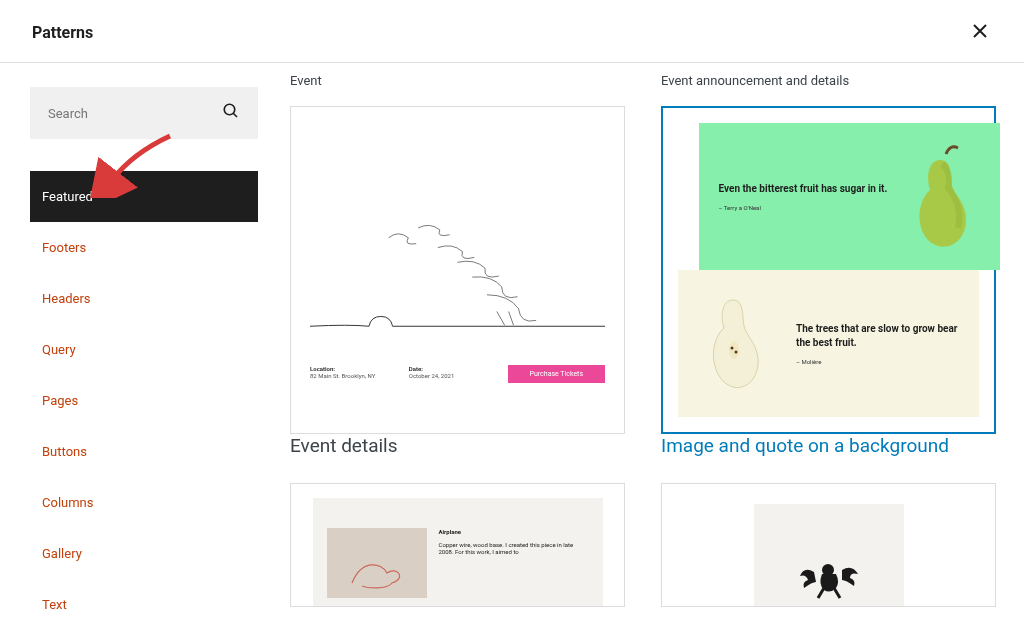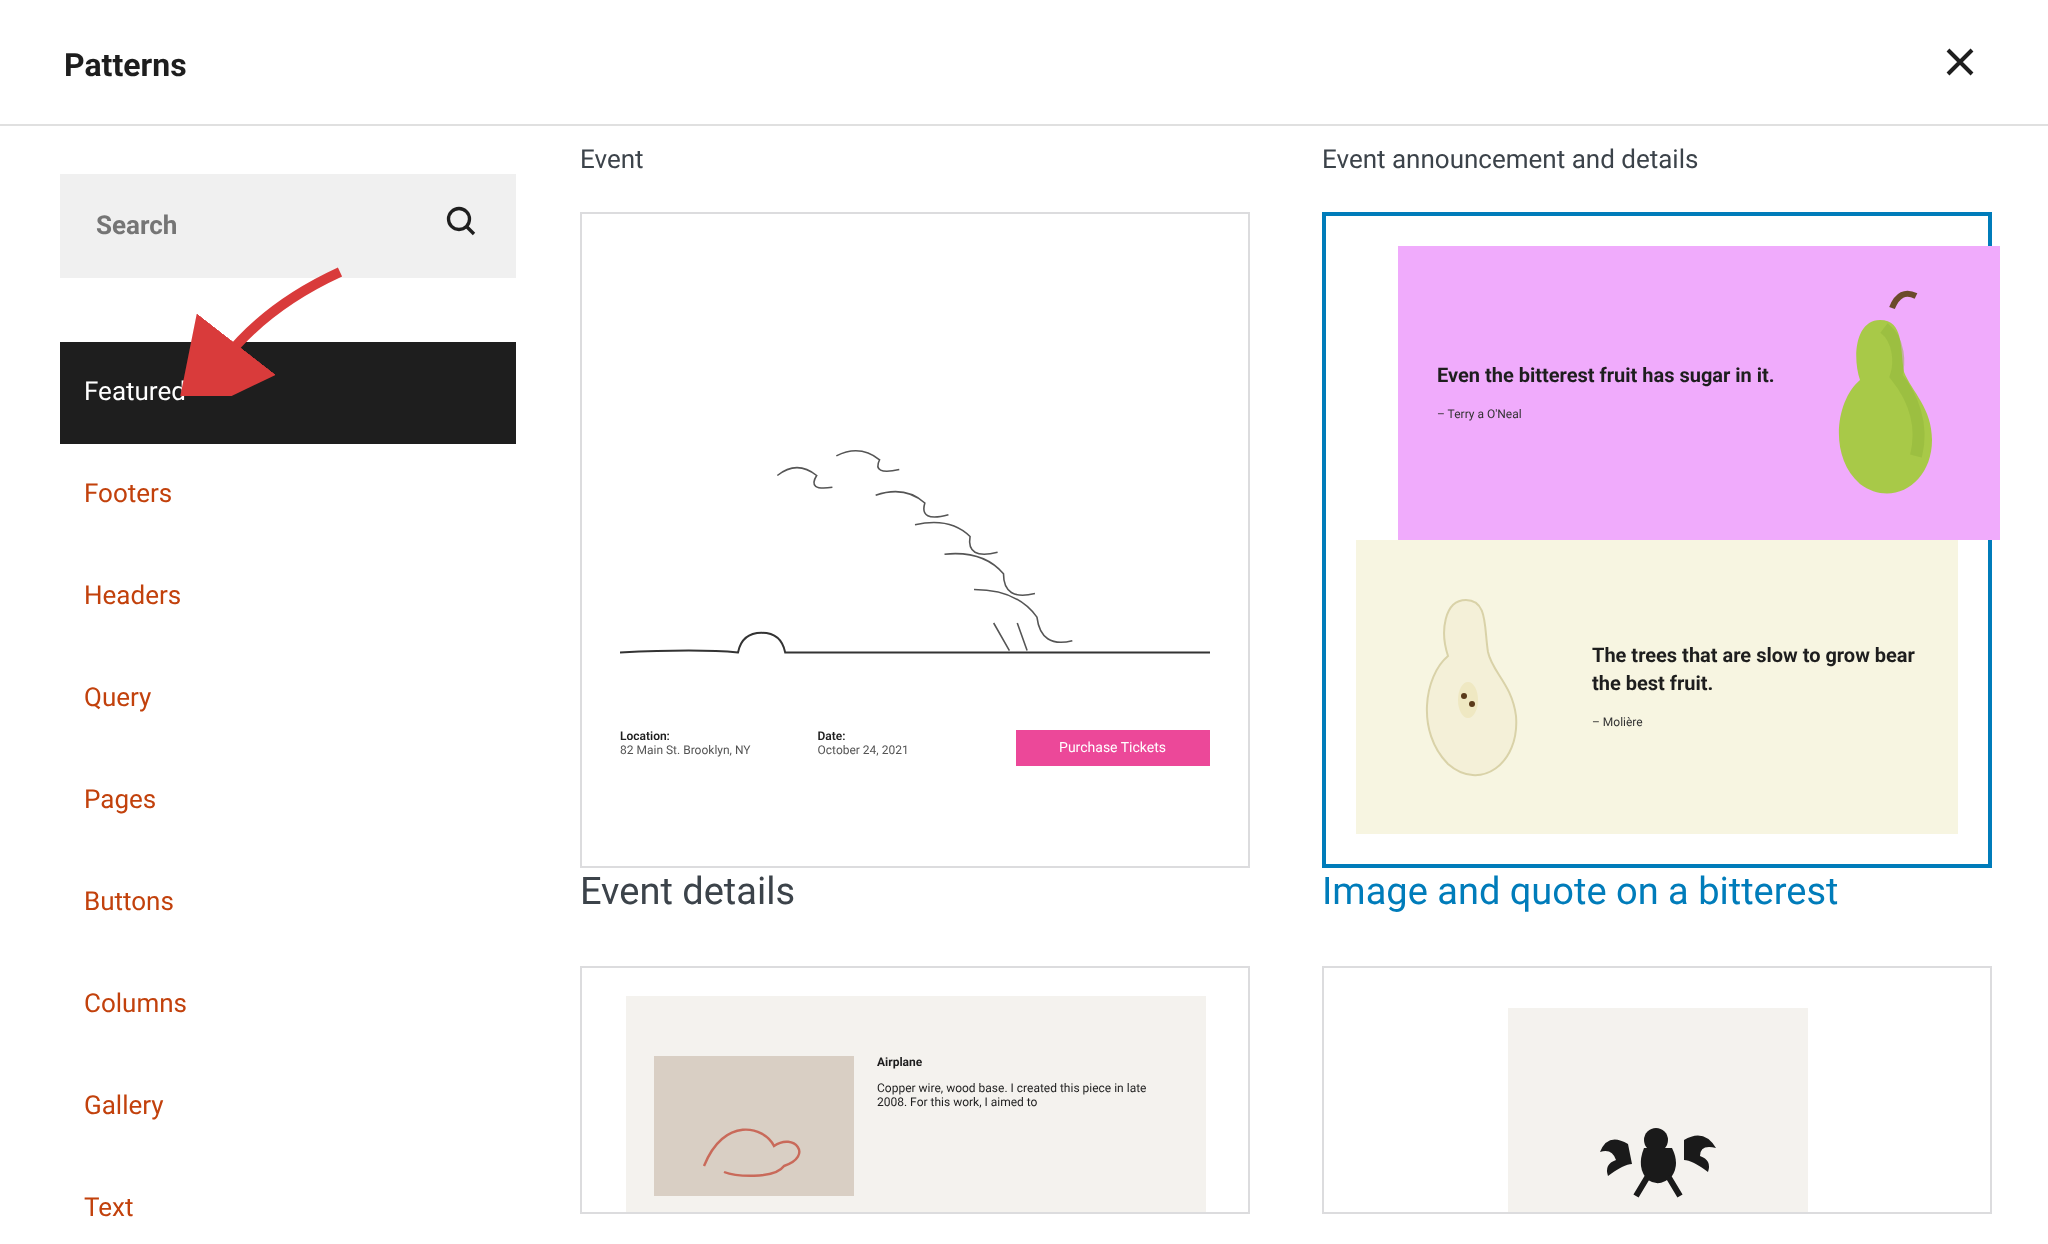--- a/index.html
+++ b/index.html
@@ -27,21 +27,20 @@
     }
     .search-box {
       display: flex;
       align-items: center;
       justify-content: space-between;
       background: #f0f0f0;
       height: 52px;
       padding: 0 18px;
       margin-right: 0;
       width: 228px;
-      font-weight: bold;
     }
     .search-box .placeholder { color: #757575; font-size: 13px; }
     .search-icon svg { width: 18px; height: 18px; }
 
     .nav { margin-top: 32px; width: 228px; }
     .nav-item {
       display: flex;
       align-items: center;
       height: 51px;
       padding: 0 12px;
@@ -98,21 +97,21 @@
     .ev-illus { width: 295px; height: 150px; position: relative; margin-top: 50px; }
     .ev-illus svg { width: 100%; height: 100%; }
     .ev-row { display: flex; width: 295px; font-size: 6px; margin-top: 8px; align-items: flex-start;}
     .ev-row .col { flex: 1; }
     .ev-row .lbl { font-weight: 600; }
     .ev-row .val { color: #555; }
     .ev-btn { background: #ec4899; color: #fff; font-size: 7px; padding: 5px 22px; margin-left: auto; }
 
     
     .iq-preview { padding: 15px; flex-direction: column; height: 328px; border: 2px solid #007cba !important; }
-    .iq-top { background: #f0abfc; width: 100%; height: 148px; display: flex; align-items: center; padding: 0 20px; margin-left: 41px; }
+    .iq-top { background: #86efac; width: 100%; height: 148px; display: flex; align-items: center; padding: 0 20px; margin-left: 41px; }
     .iq-top .txt { flex: 1; }
     .iq-top .q { font-size: 10px; font-weight: 700; line-height: 1.4; }
     .iq-top .a { font-size: 6px; color: #333; margin-top: 8px; }
     .iq-bot { background: #f7f5e1; width: 100%; height: 148px; display: flex; align-items: center; padding: 0 20px; }
     .iq-bot .txt { flex: 1; text-align: left; margin-left: 28px;}
     .iq-bot .q { font-size: 10px; font-weight: 700; line-height: 1.4; }
     .iq-bot .a { font-size: 6px; color: #333; margin-top: 8px; }
     .pear1 svg, .pear2 svg { display: block; }
 
     .row2 .preview { height: 124px; overflow: hidden; align-items: flex-start; }
@@ -249,21 +248,21 @@
                 <circle cx="34" cy="54" r="1.5" fill="#5a3a1a"></circle>
                 <circle cx="38" cy="58" r="1.5" fill="#5a3a1a"></circle>
               </svg>
             </span>
             <div class="txt">
               <div class="q">The trees that are slow to grow bear the best fruit.</div>
               <div class="a">– Molière</div>
             </div>
           </div>
         </div>
-        <div class="card-label selected">Image and quote on a bitterest</div>
+        <div class="card-label selected">Image and quote on a background</div>
       </div>
 
       <div class="card row2">
         <div class="preview">
           <div class="r2a-inner">
             <div class="imgbox">
               <svg width="80" height="50" viewBox="0 0 80 50">
                 <path d="M 15 35 C 25 10 45 15 50 25 C 60 18 70 30 55 35 C 50 42 30 40 25 38" stroke="#c96a5a" stroke-width="1.2" fill="none"></path>
               </svg>
             </div>

